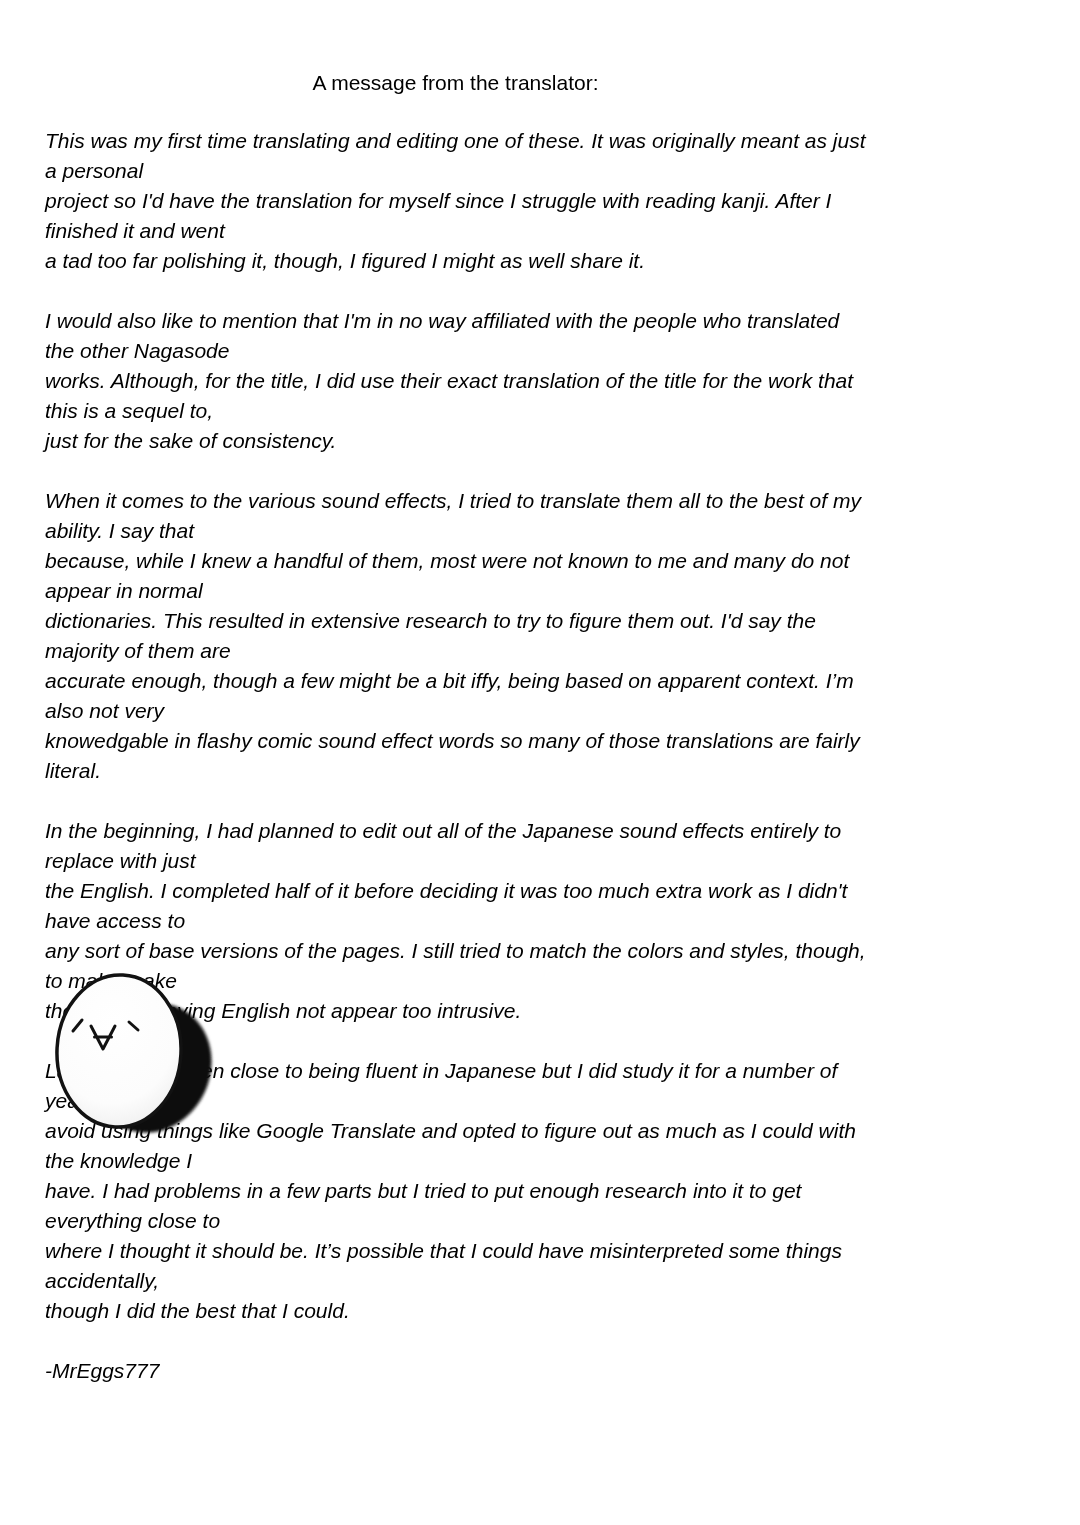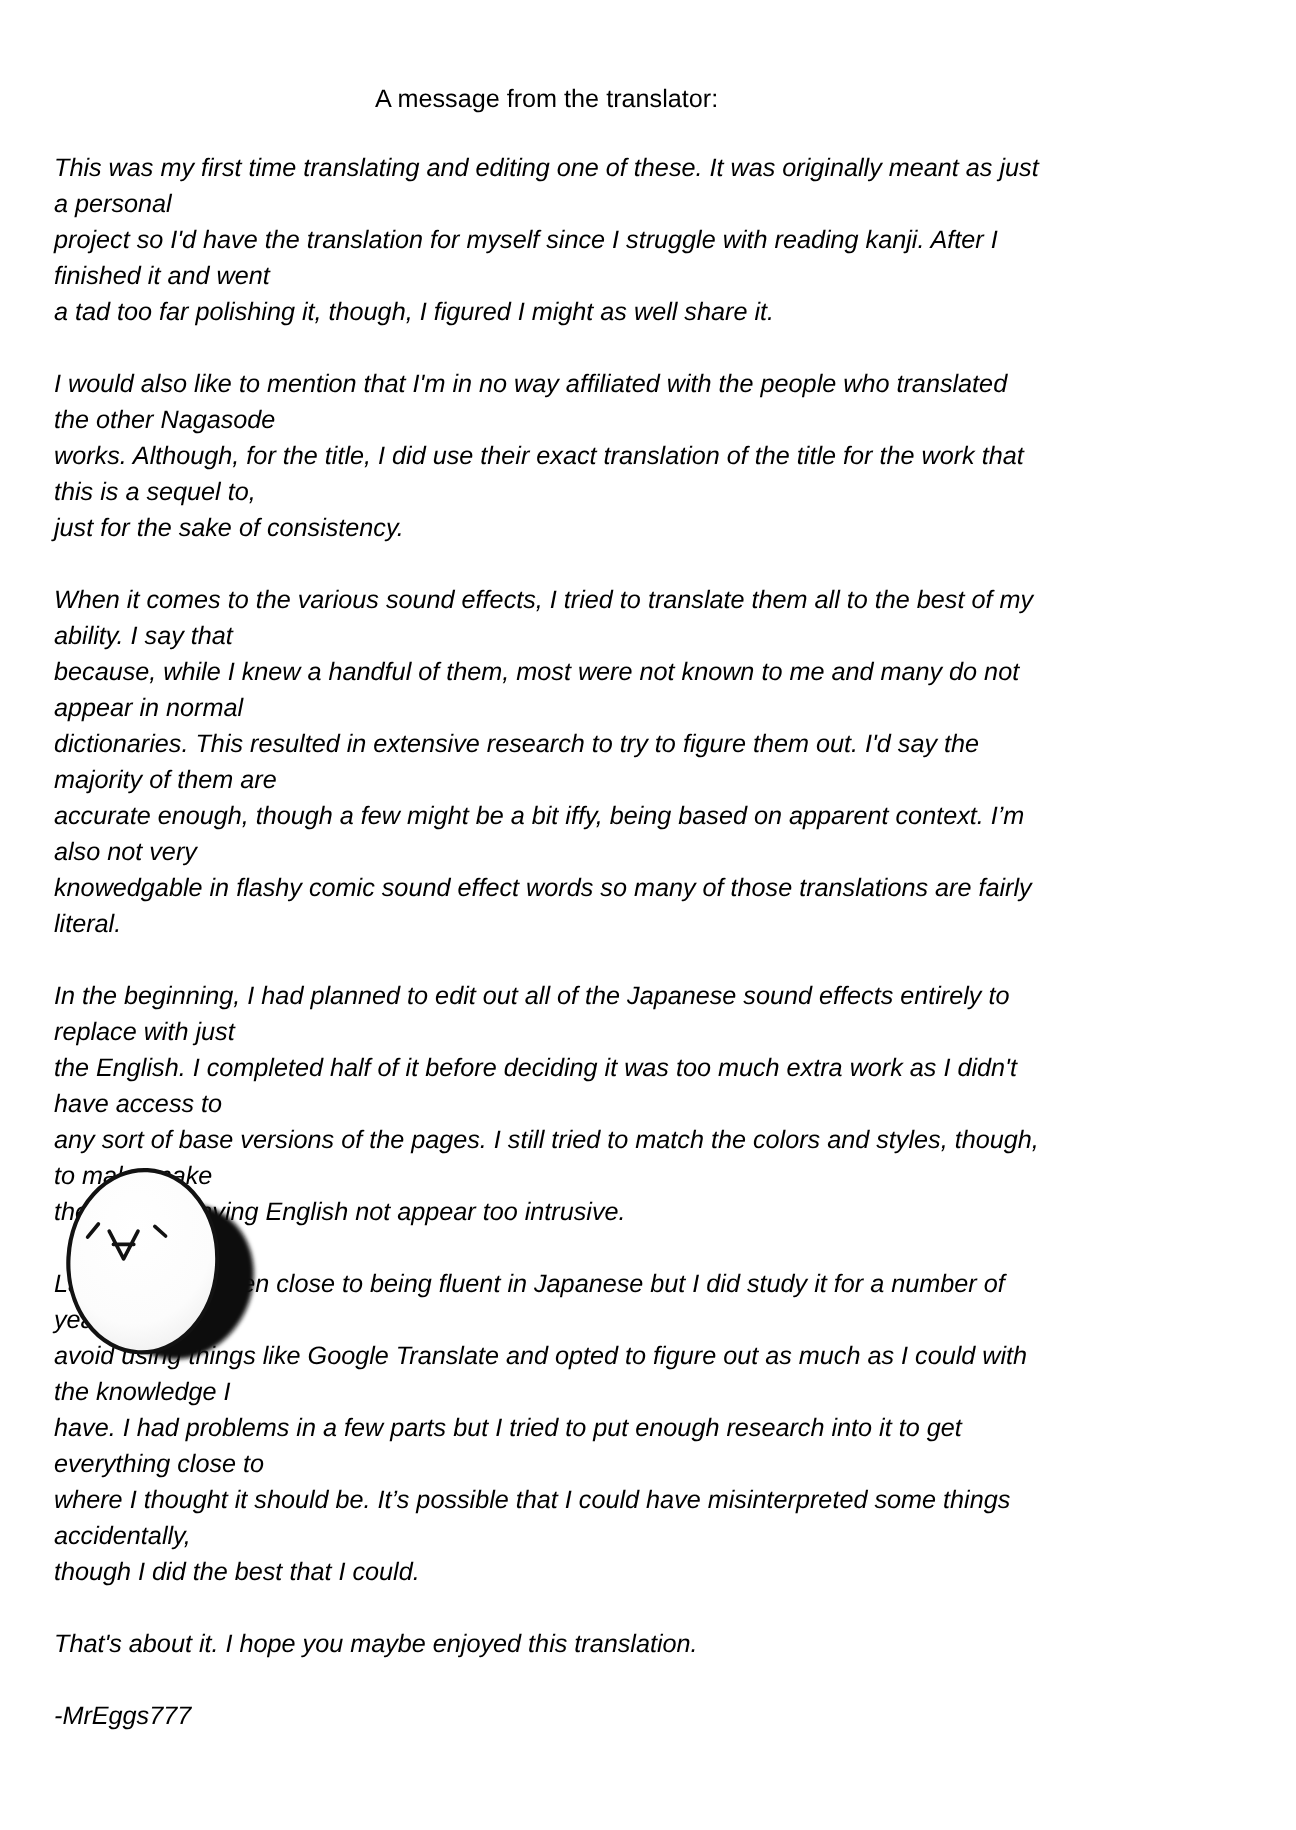--- a/index.html
+++ b/index.html
@@ -78,21 +78,20 @@
 the English. I completed half of it before deciding it was too much extra work as I didn't have access to
 any sort of base versions of the pages. I still tried to match the colors and styles, though, to make make
 the accompanying English not appear too intrusive.</p>
 
   <p class="para">Lastly, I’m not even close to being fluent in Japanese but I did study it for a number of years. I tried to
 avoid using things like Google Translate and opted to figure out as much as I could with the knowledge I
 have. I had problems in a few parts but I tried to put enough research into it to get everything close to
 where I thought it should be. It’s possible that I could have misinterpreted some things accidentally,
 though I did the best that I could.</p>
 
-  <p class="para">That's about it. I hope you maybe enjoyed this translation.</p>
 
   <p class="para signature">-MrEggs777</p>
 
   <div class="mascot">
     <svg viewBox="0 0 190 180" xmlns="http://www.w3.org/2000/svg">
       <defs>
         <radialGradient id="eggShade" cx="0.44" cy="0.32" r="0.85">
           <stop offset="0%" stop-color="#ffffff"></stop>
           <stop offset="62%" stop-color="#fcfcfc"></stop>
           <stop offset="87%" stop-color="#eeeeee"></stop>

